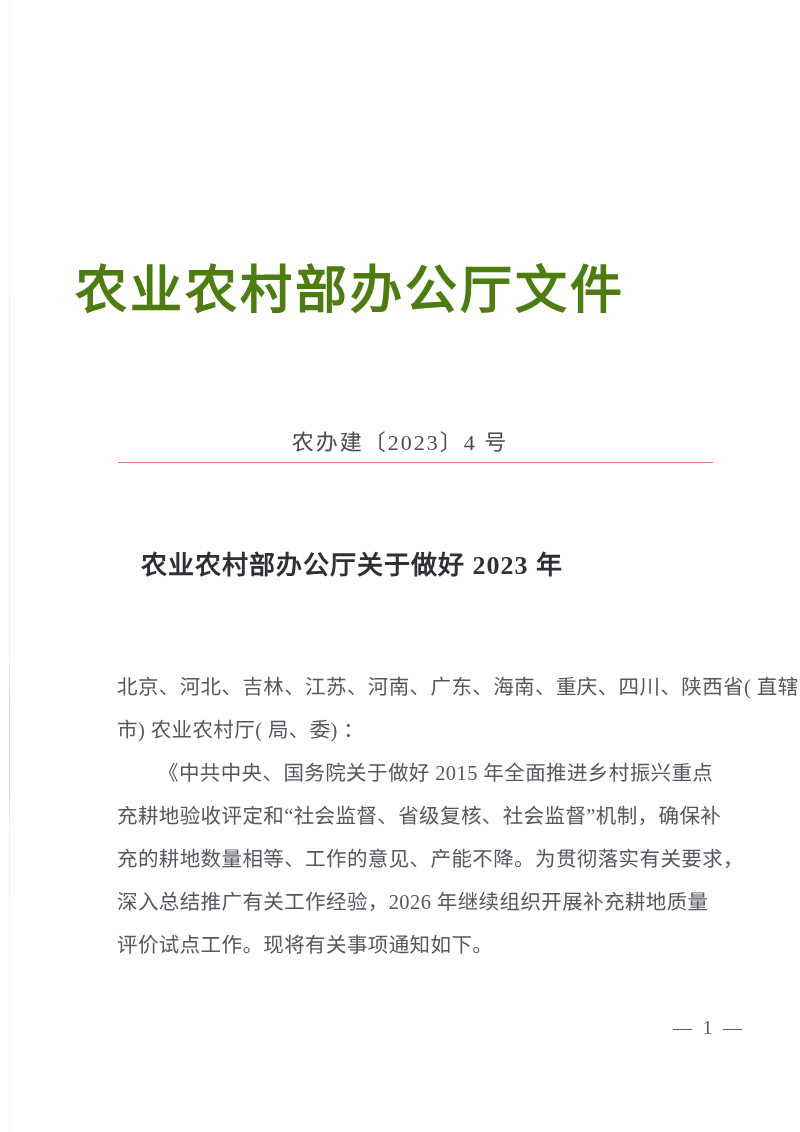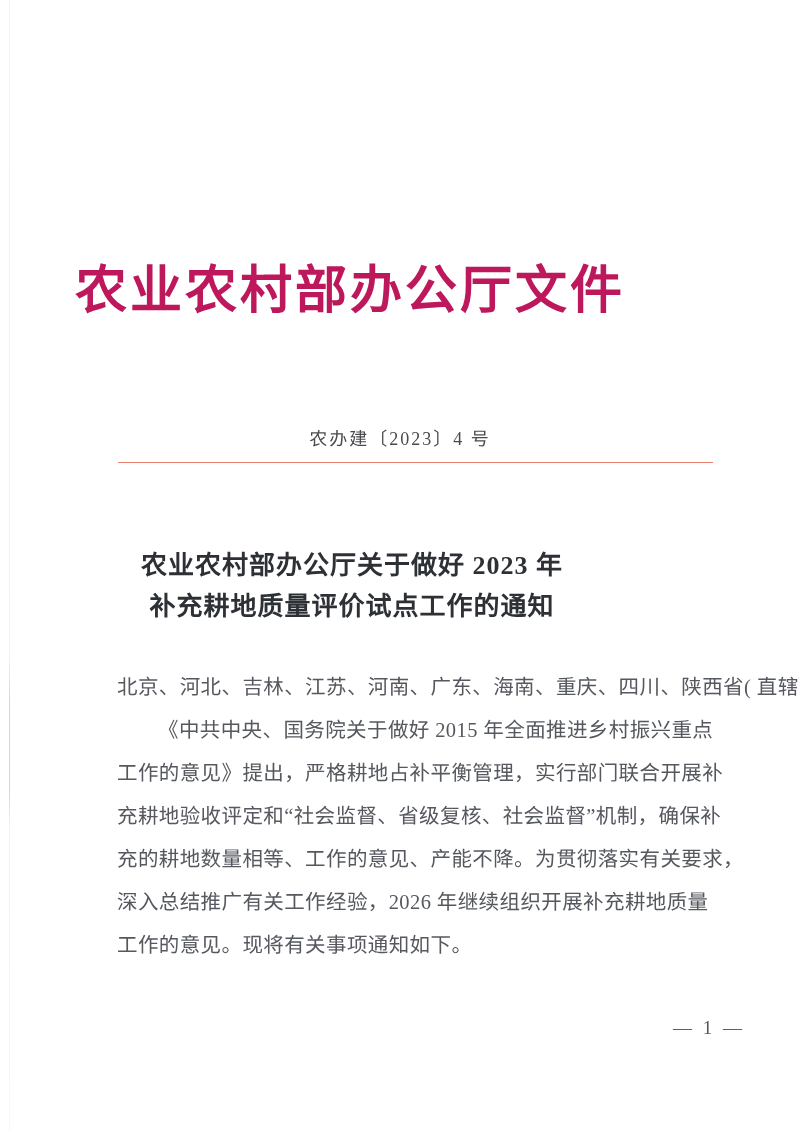--- a/index.html
+++ b/index.html
@@ -37,39 +37,39 @@
     pointer-events: none;
   }
 
   
   .masthead {
     position: absolute;
     left: 0;
     top: 258px;
     width: 700px;
     text-align: center;
-    color: #be185d;
+    color: #4d7c0f;
     font-family: Liberation Serif, serif;
     font-weight: 700;
     font-size: 52px;
     letter-spacing: 3px;
     line-height: 1.25;
     white-space: nowrap;
   }
 
   
   .doc-number {
     position: absolute;
     left: 0;
     top: 424px;
     width: 800px;
     text-align: center;
     color: #4a4a4f;
     font-family: "Liberation Serif", "DejaVu Serif", serif;
-    font-size: 18px;
+    font-size: 22px;
     letter-spacing: 2px;
     white-space: nowrap;
   }
 
   
   .red-rule {
     position: absolute;
     left: 118px;
     top: 462px;
     width: 595px;
@@ -133,28 +133,27 @@
   <div class="scan-artifact"></div>
 
   <div class="masthead">农业农村部办公厅文件</div>
 
   <div class="doc-number">农办建〔2023〕4 号</div>
 
   <div class="red-rule"></div>
 
   <div class="headline">
     <span class="hl-line">农业农村部办公厅关于做好 2023 年</span>
-    <span class="hl-line">补充耕地质量评价试点工作的通知</span>
   </div>
 
   <div class="body-block">
     <span class="ln">北京、河北、吉林、江苏、河南、广东、海南、重庆、四川、陕西省( 直辖</span>
+    <span class="ln">市) 农业农村厅( 局、委) ：</span>
     <span class="ln indent">《中共中央、国务院关于做好 2015 年全面推进乡村振兴重点</span>
-    <span class="ln">工作的意见》提出，严格耕地占补平衡管理，实行部门联合开展补</span>
     <span class="ln">充耕地验收评定和“社会监督、省级复核、社会监督”机制，确保补</span>
     <span class="ln">充的耕地数量相等、工作的意见、产能不降。为贯彻落实有关要求，</span>
     <span class="ln">深入总结推广有关工作经验，2026 年继续组织开展补充耕地质量</span>
-    <span class="ln">工作的意见。现将有关事项通知如下。</span>
+    <span class="ln">评价试点工作。现将有关事项通知如下。</span>
   </div>
 
   <div class="page-number">— 1 —</div>
 
 </div>
 
 </body></html>

